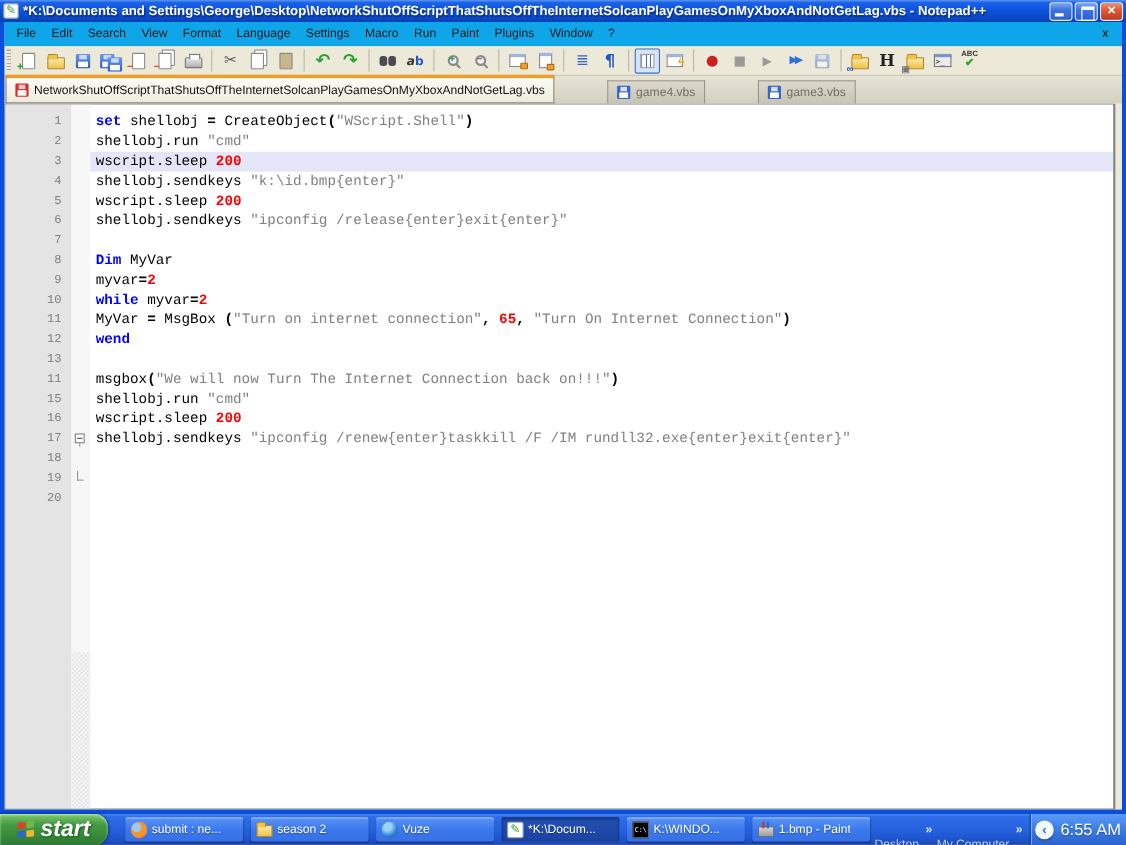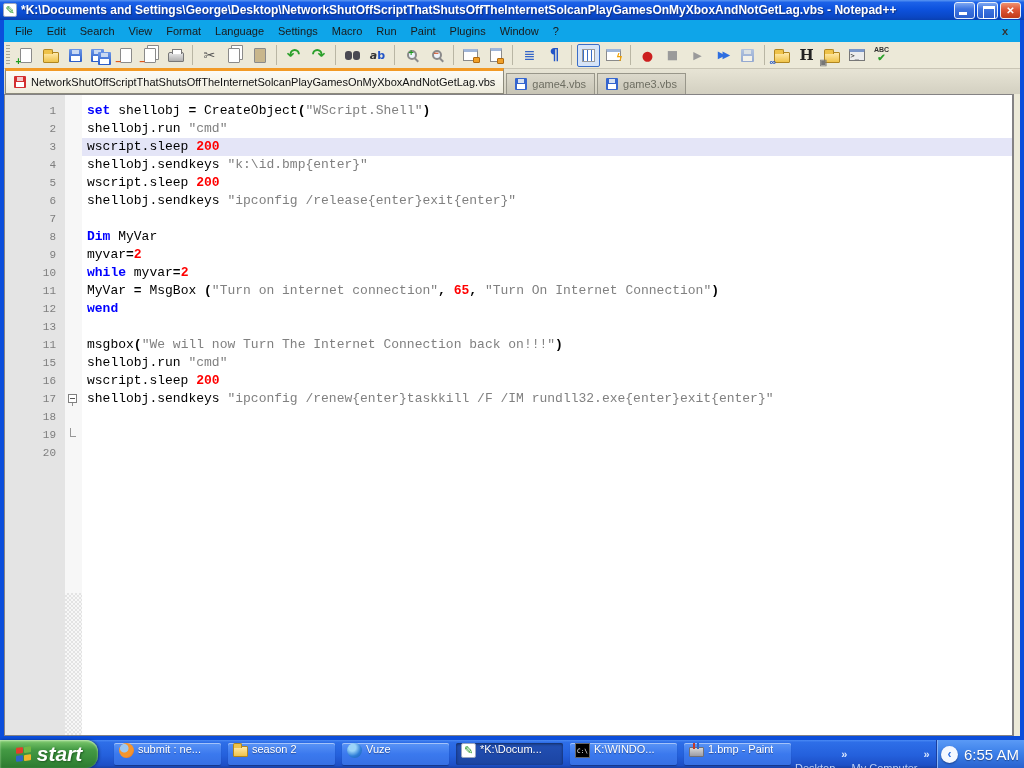--- a/index.html
+++ b/index.html
@@ -86,21 +86,21 @@
   .icon-console { width:16px; height:12px; background:#ECECEC; border:1px solid #777;
     border-top:3px solid #7A96C8; font-family:"DejaVu Sans Mono", monospace; font-size:7px;
     line-height:8px; color:#222; display:inline-block; padding-left:1px; }
   .ispell { font-size:7px; font-weight:bold; color:#333; line-height:6px; text-align:center;
     display:inline-block; position:relative; top:-1px; }
   .ispell i { display:block; color:#2BA02B; font-style:normal; font-size:10px; line-height:9px; }
 
   
   #tabbar { position:absolute; top:68px; left:4px; right:4px; height:26px;
     background:linear-gradient(#E7E4D5,#D3D0C1); border-top:1px solid #C9C5B5;
-    display:flex; align-items:flex-end; padding-left:1px; z-index:20; }
+    display:flex; align-items:flex-end; padding-left:1px; z-index:20;gap:46px; }
   .tab { display:flex; align-items:center; gap:5px; padding:0 8px; height:21px; margin-right:2px;
     background:linear-gradient(#DCD9CC,#C7C4B5); border:1px solid #98968A; border-bottom:none;
     font-size:11px; color:#6E6E62; white-space:nowrap; }
   .tab.active { height:26px; border:1px solid #8C8A7C; border-top:3px solid #F29A26;
     background:linear-gradient(#FCFBF6 0%,#F3F1E5 70%,#EDEADB 100%); color:#111; }
   .floppy { width:12px; height:12px; border-radius:1px; position:relative; display:inline-block; }
   .floppy::before { content:""; position:absolute; left:3px; top:1px; width:6px; height:4px; background:#EYE; }
   .floppy.saved { background:#3565CF; }
   .floppy.modified { background:#D32F2F; }
   .floppy::before { content:""; position:absolute; left:3px; top:1px; width:6px; height:4px; background:#D7E2F2; }
@@ -149,21 +149,21 @@
   #start-btn .label { color:#fff; font-size:21px; font-weight:bold; font-style:italic;
     text-shadow:1px 1px 2px #1E5A20; }
   .flag { width:16px; height:15px; display:grid; grid-template-columns:7px 7px; grid-gap:1px;
     transform:skewY(-6deg); }
   .flag i { width:7px; height:6px; border-radius:1px; }
   .flag .f1{ background:#E33E2B; } .flag .f2{ background:#71B944; }
   .flag .f3{ background:#2E66C9; } .flag .f4{ background:#F1B52B; }
   .task { position:absolute; top:3px; height:22px; width:107px; border-radius:2px;
     background:linear-gradient(180deg,#5A94F6 0%,#3B79EE 50%,#3670E4 100%);
     box-shadow:inset 0 1px 0 rgba(255,255,255,.45), 0 1px 1px rgba(0,0,0,.3);
-    display:flex; gap:4px; padding:0 5px; overflow:hidden; }
+    display:flex; align-items:center; gap:4px; padding:0 5px; overflow:hidden; }
   .task.active { background:linear-gradient(180deg,#2250B4 0%,#1B44A2 100%);
     box-shadow:inset 0 1px 3px rgba(0,0,0,.5); }
   .task .tlabel { color:#fff; font-size:11px; white-space:nowrap; overflow:hidden;
     text-shadow:0 1px 1px rgba(0,0,20,.4); }
   .tico { width:15px; height:15px; flex:0 0 auto; display:inline-block; position:relative;
     font-style:normal; }
   .ti-ff { border-radius:50%; background:radial-gradient(circle at 35% 35%, #9CC8F2 0 28%, #F5952D 34% 62%, #D6571B 100%); }
   .ti-folder { background:linear-gradient(#FFE9A8,#EFC34A); border:1px solid #B08620; height:11px;
     margin-top:3px; border-radius:1px; }
   .ti-folder::before { content:""; position:absolute; top:-4px; left:-1px; width:7px; height:4px;

